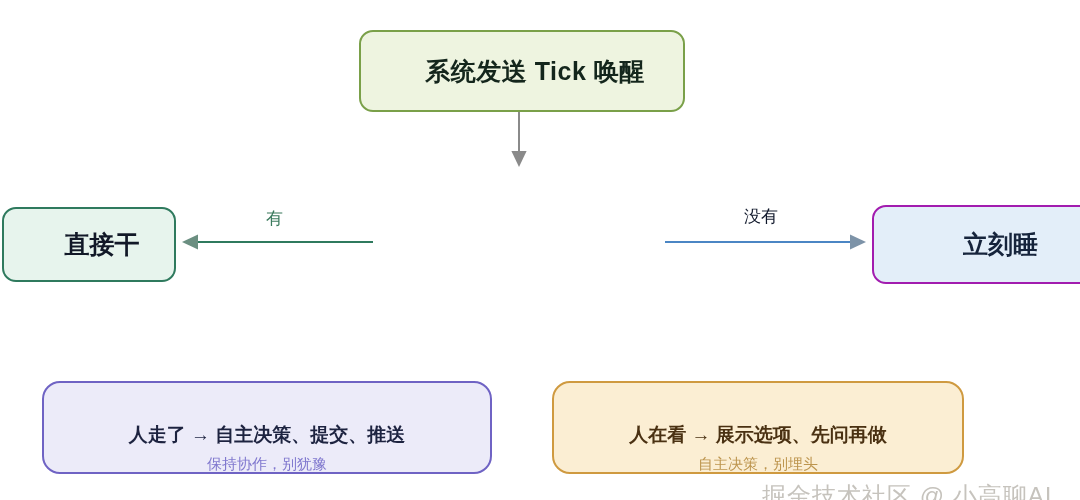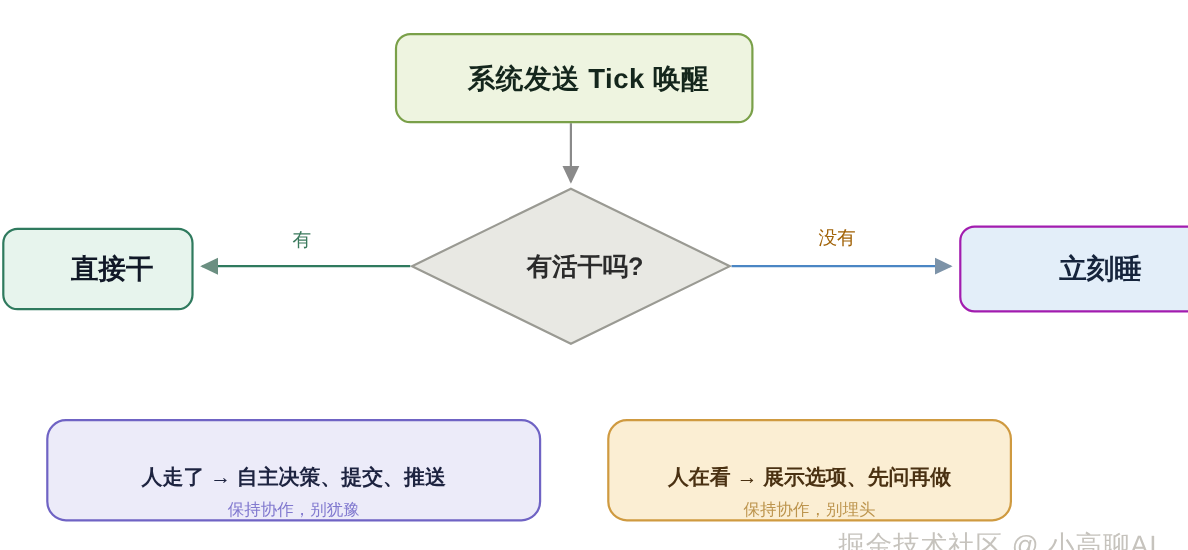--- a/index.html
+++ b/index.html
@@ -143,21 +143,21 @@
     height: 93px;
     background: #ecebf9;
     border: 2px solid #6f63c4;
   }
   .note-purple .note-title { color: #1d2340; }
   .note-purple .note-sub { color: #8179cf; }
 
   .note-orange {
     left: 552px;
     top: 381px;
-    width: 368px;
+    width: 412px;
     height: 93px;
     background: #fbeed3;
     border: 2px solid #cf9a40;
   }
   .note-orange .note-title { color: #4a3112; }
   .note-orange .note-sub { color: #bd954e; }
 
   
   .edge-label {
     position: absolute;
@@ -166,21 +166,21 @@
     white-space: nowrap;
   }
   .edge-label-yes {
     left: 266px;
     top: 207px;
     color: #3b7a5d;
   }
   .edge-label-no {
     left: 744px;
     top: 205px;
-    color: #a16207;
+    color: #0f172a;
   }
 
   
   .watermark {
     position: absolute;
     left: 762px;
     top: 460px;
     font-size: 24px;
     color: #c6c3bd;
     white-space: nowrap;
@@ -210,44 +210,38 @@
 
     <line x1="373" y1="242" x2="184" y2="242" stroke="#2f7a5e" stroke-width="2" marker-end="url(#arrow-green)"></line>
 
     <line x1="665" y1="242" x2="864" y2="242" stroke="#4b86c4" stroke-width="2" marker-end="url(#arrow-blue)"></line>
   </svg>
 
   <div class="node node-start">
     <span class="node-label">系统发送 Tick 唤醒</span>
   </div>
 
-  <div class="node node-decision">
-    <svg class="diamond-shape" viewBox="0 0 292 144" preserveAspectRatio="none" xmlns="http://www.w3.org/2000/svg">
-      <polygon points="146,1.5 290.5,72 146,142.5 1.5,72" fill="#e8e8e3" stroke="#9a9a93" stroke-width="2"></polygon>
-    </svg>
-    <span class="node-label">有活干吗?</span>
-  </div>
 
   <div class="node node-left">
     <span class="node-label">直接干</span>
   </div>
 
   <div class="node node-right">
     <span class="node-label">立刻睡</span>
   </div>
 
   <div class="edge-label edge-label-yes">有</div>
 
   <div class="edge-label edge-label-no">没有</div>
 
   <div class="note note-purple">
     <div class="note-title">人走了 → 自主决策、提交、推送</div>
     <div class="note-sub">保持协作，别犹豫</div>
   </div>
 
   <div class="note note-orange">
     <div class="note-title">人在看 → 展示选项、先问再做</div>
-    <div class="note-sub">保持协作，别埋头</div>
+    <div class="note-sub">自主决策，别埋头</div>
   </div>
 
   <div class="watermark">掘金技术社区 @ 小高聊AI</div>
 
 </div>
 
 </body></html>

